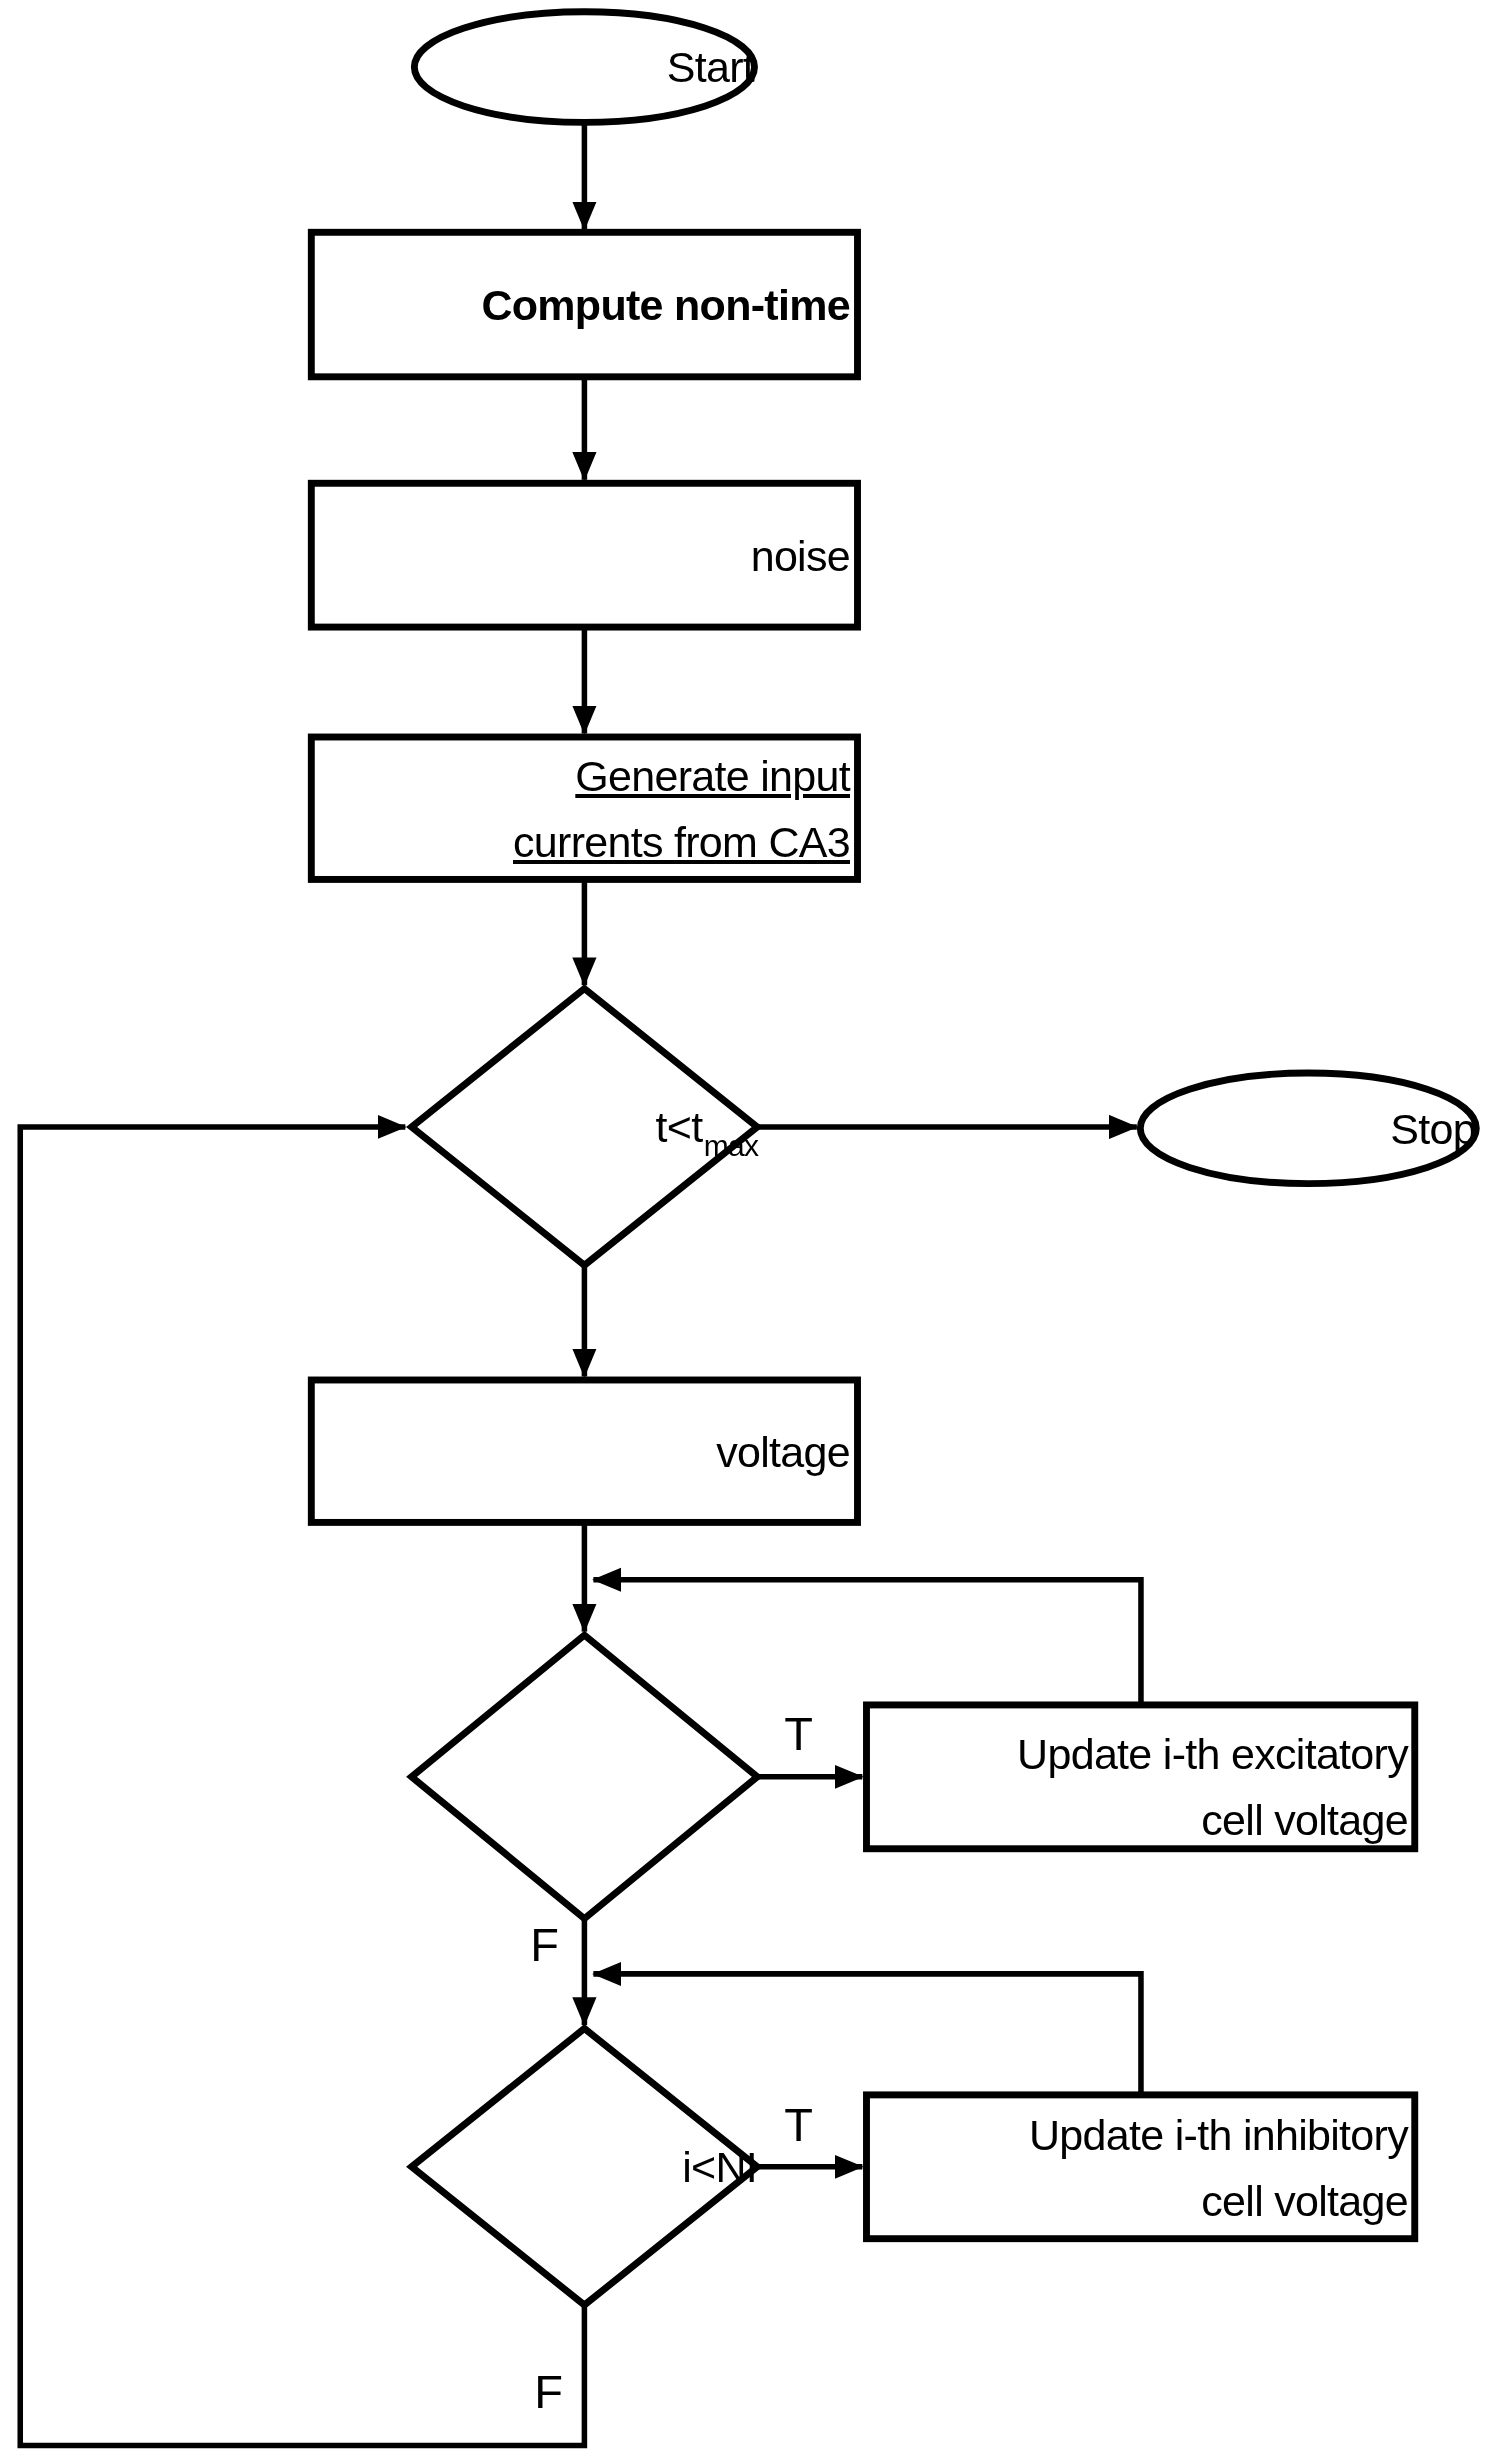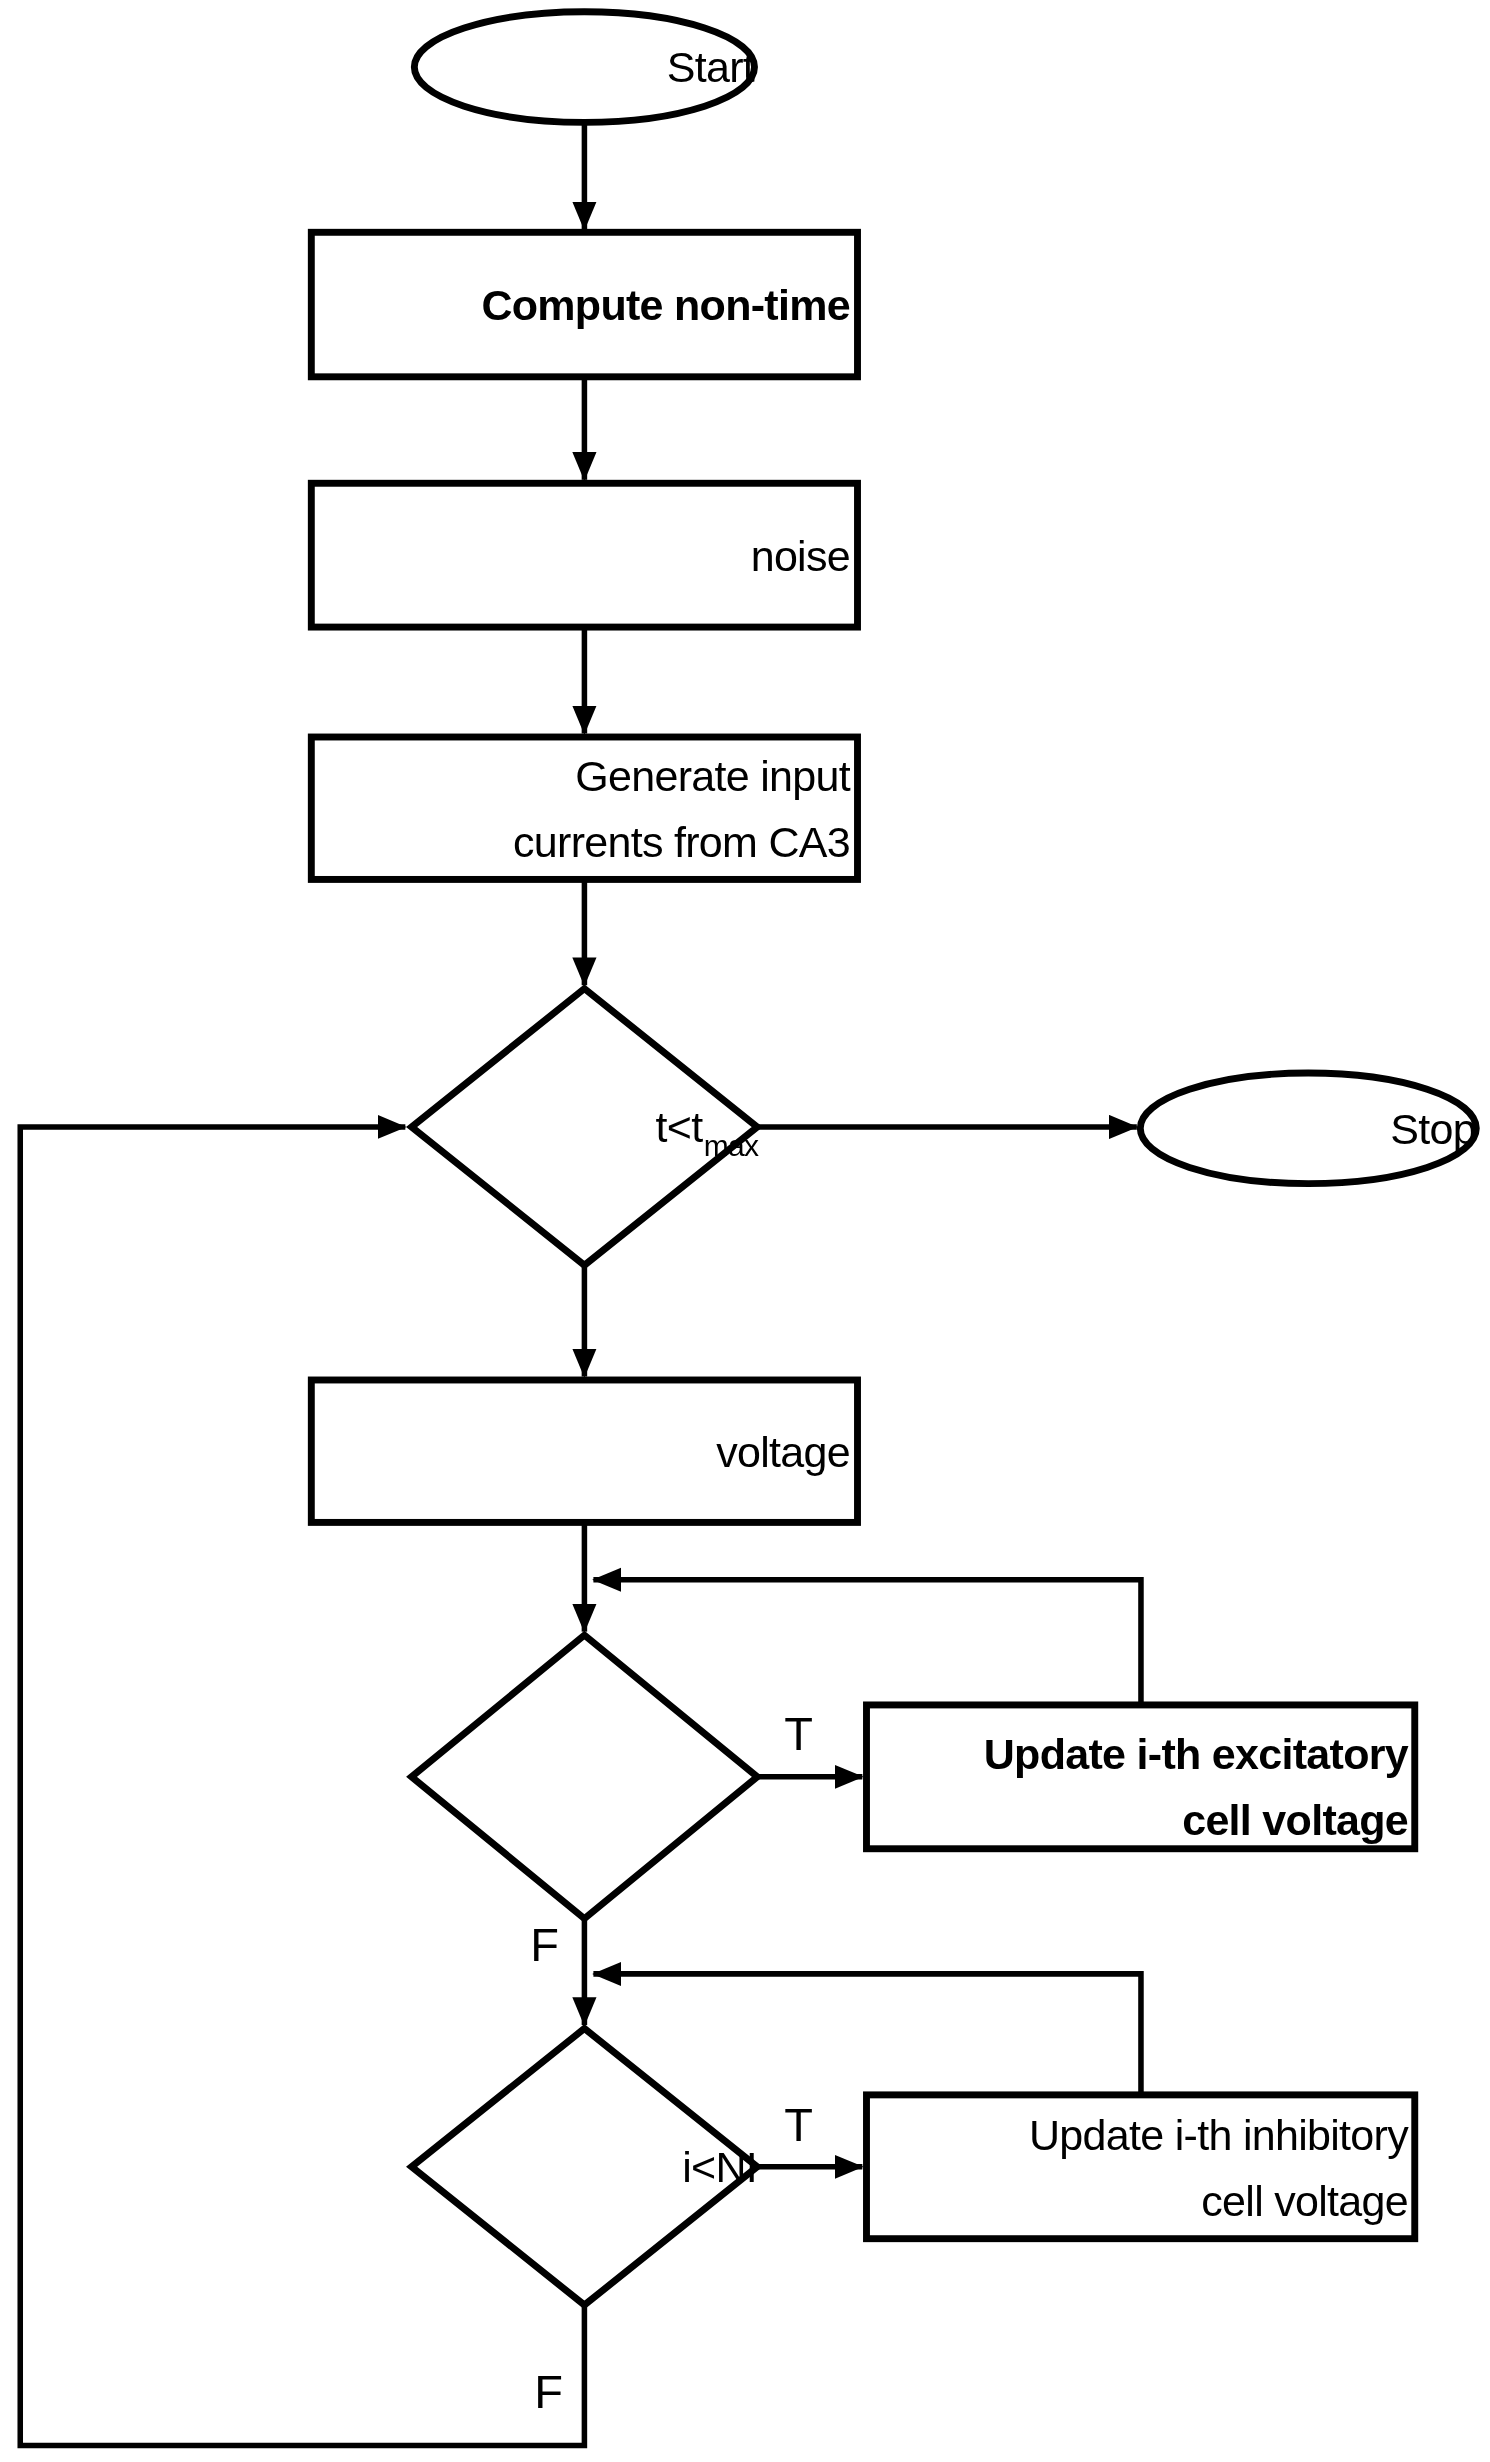--- a/index.html
+++ b/index.html
@@ -86,42 +86,42 @@
   </div>
 
   <div class="nlabel" style="left:318px;top:236px;width:532px;height:138px;font-weight:bold;">
     <div>Compute non-time</div>
   </div>
 
   <div class="nlabel" style="left:318px;top:487px;width:532px;height:137px;">
     <div>noise</div>
   </div>
 
-  <div class="nlabel" style="left:318px;top:741px;width:532px;height:136px;">
+  <div class="nlabel" style="left:318px;top:741px;width:532px;height:136px;text-decoration:underline;">
     <div>Generate input</div>
     <div>currents from CA3</div>
   </div>
 
   <div class="nlabel" style="left:1140px;top:1073px;width:336px;height:111px;">
     <span>Stop</span>
   </div>
 
   <div class="nlabel" style="left:411px;top:1058px;width:346px;height:138px;">
     <div class="cond-line">
       <span>t&lt;t</span>
         <span class="sub">max</span>
     </div>
   </div>
 
   <div class="nlabel" style="left:318px;top:1384px;width:532px;height:136px;">
     <div>voltage</div>
   </div>
 
 
-  <div class="nlabel" style="left:873px;top:1709px;width:535px;height:156px;font-weight:bold;">
+  <div class="nlabel" style="left:873px;top:1709px;width:535px;height:156px;">
     <div>Update i-th excitatory</div>
     <div>cell voltage</div>
   </div>
 
   <div class="nlabel" style="left:411px;top:2098px;width:346px;height:138px;">
     <span>i&lt;NI</span>
   </div>
 
   <div class="nlabel" style="left:873px;top:2099px;width:535px;height:137px;">
     <div>Update i-th inhibitory</div>

